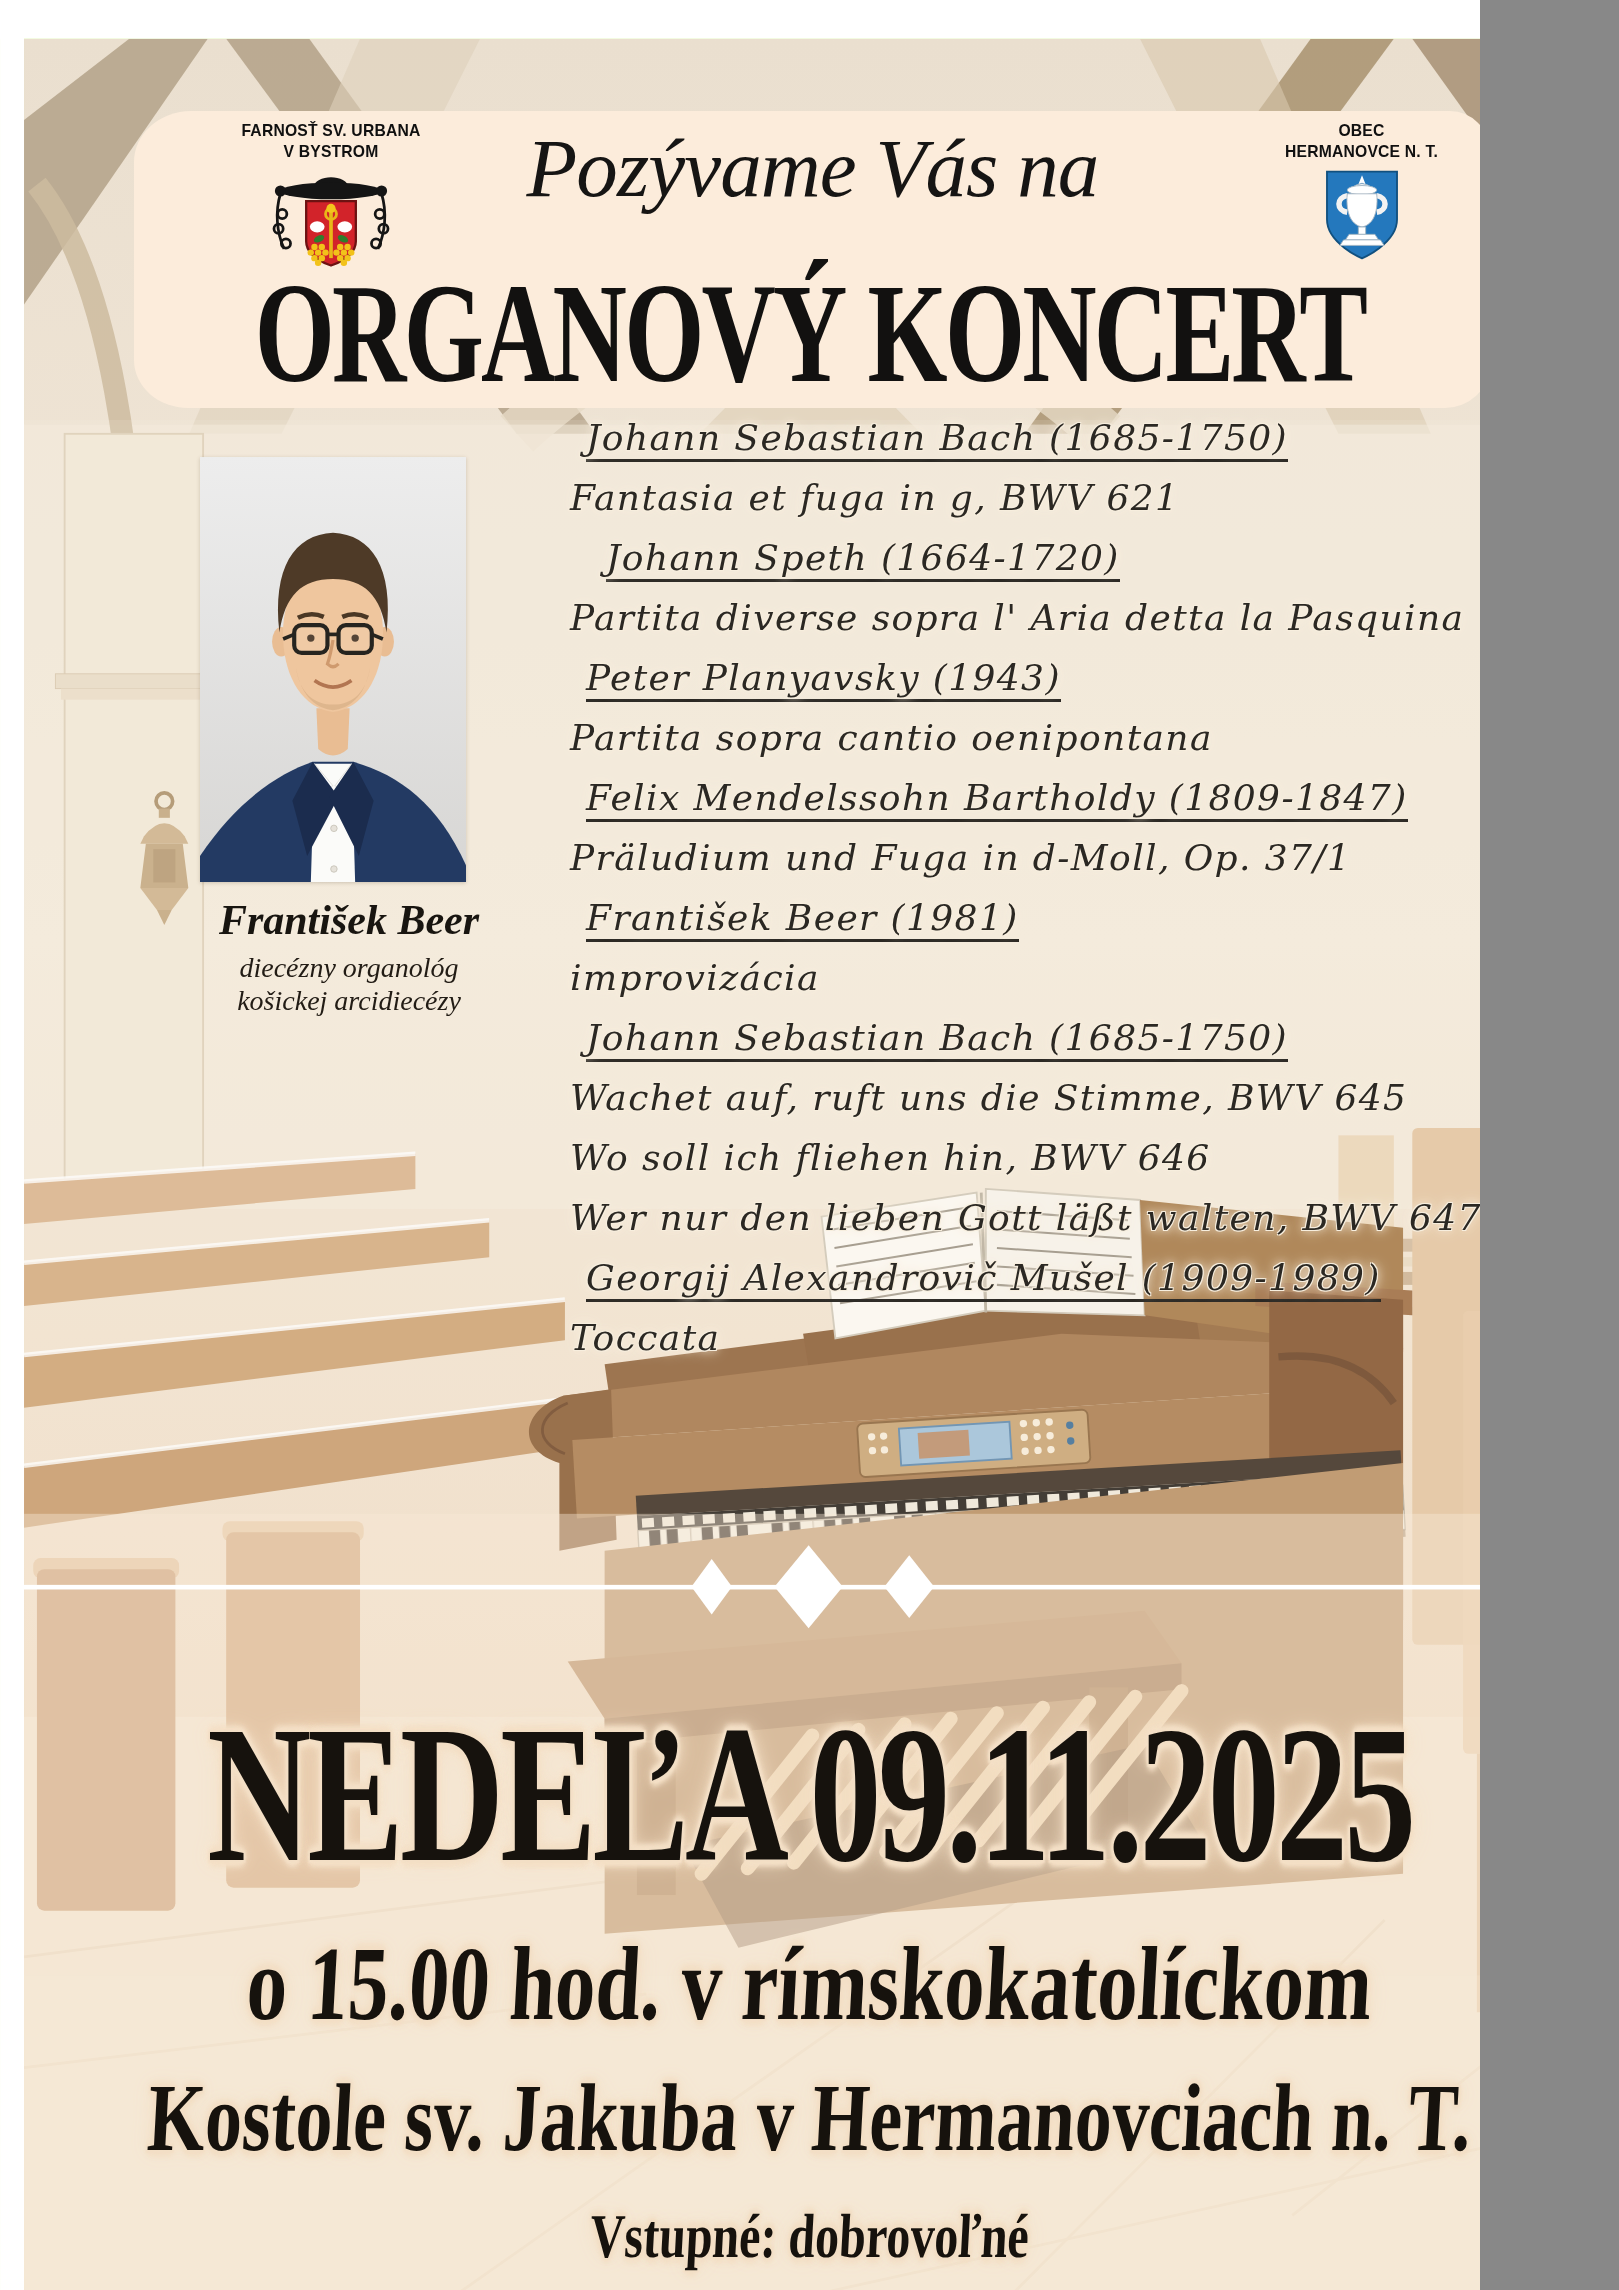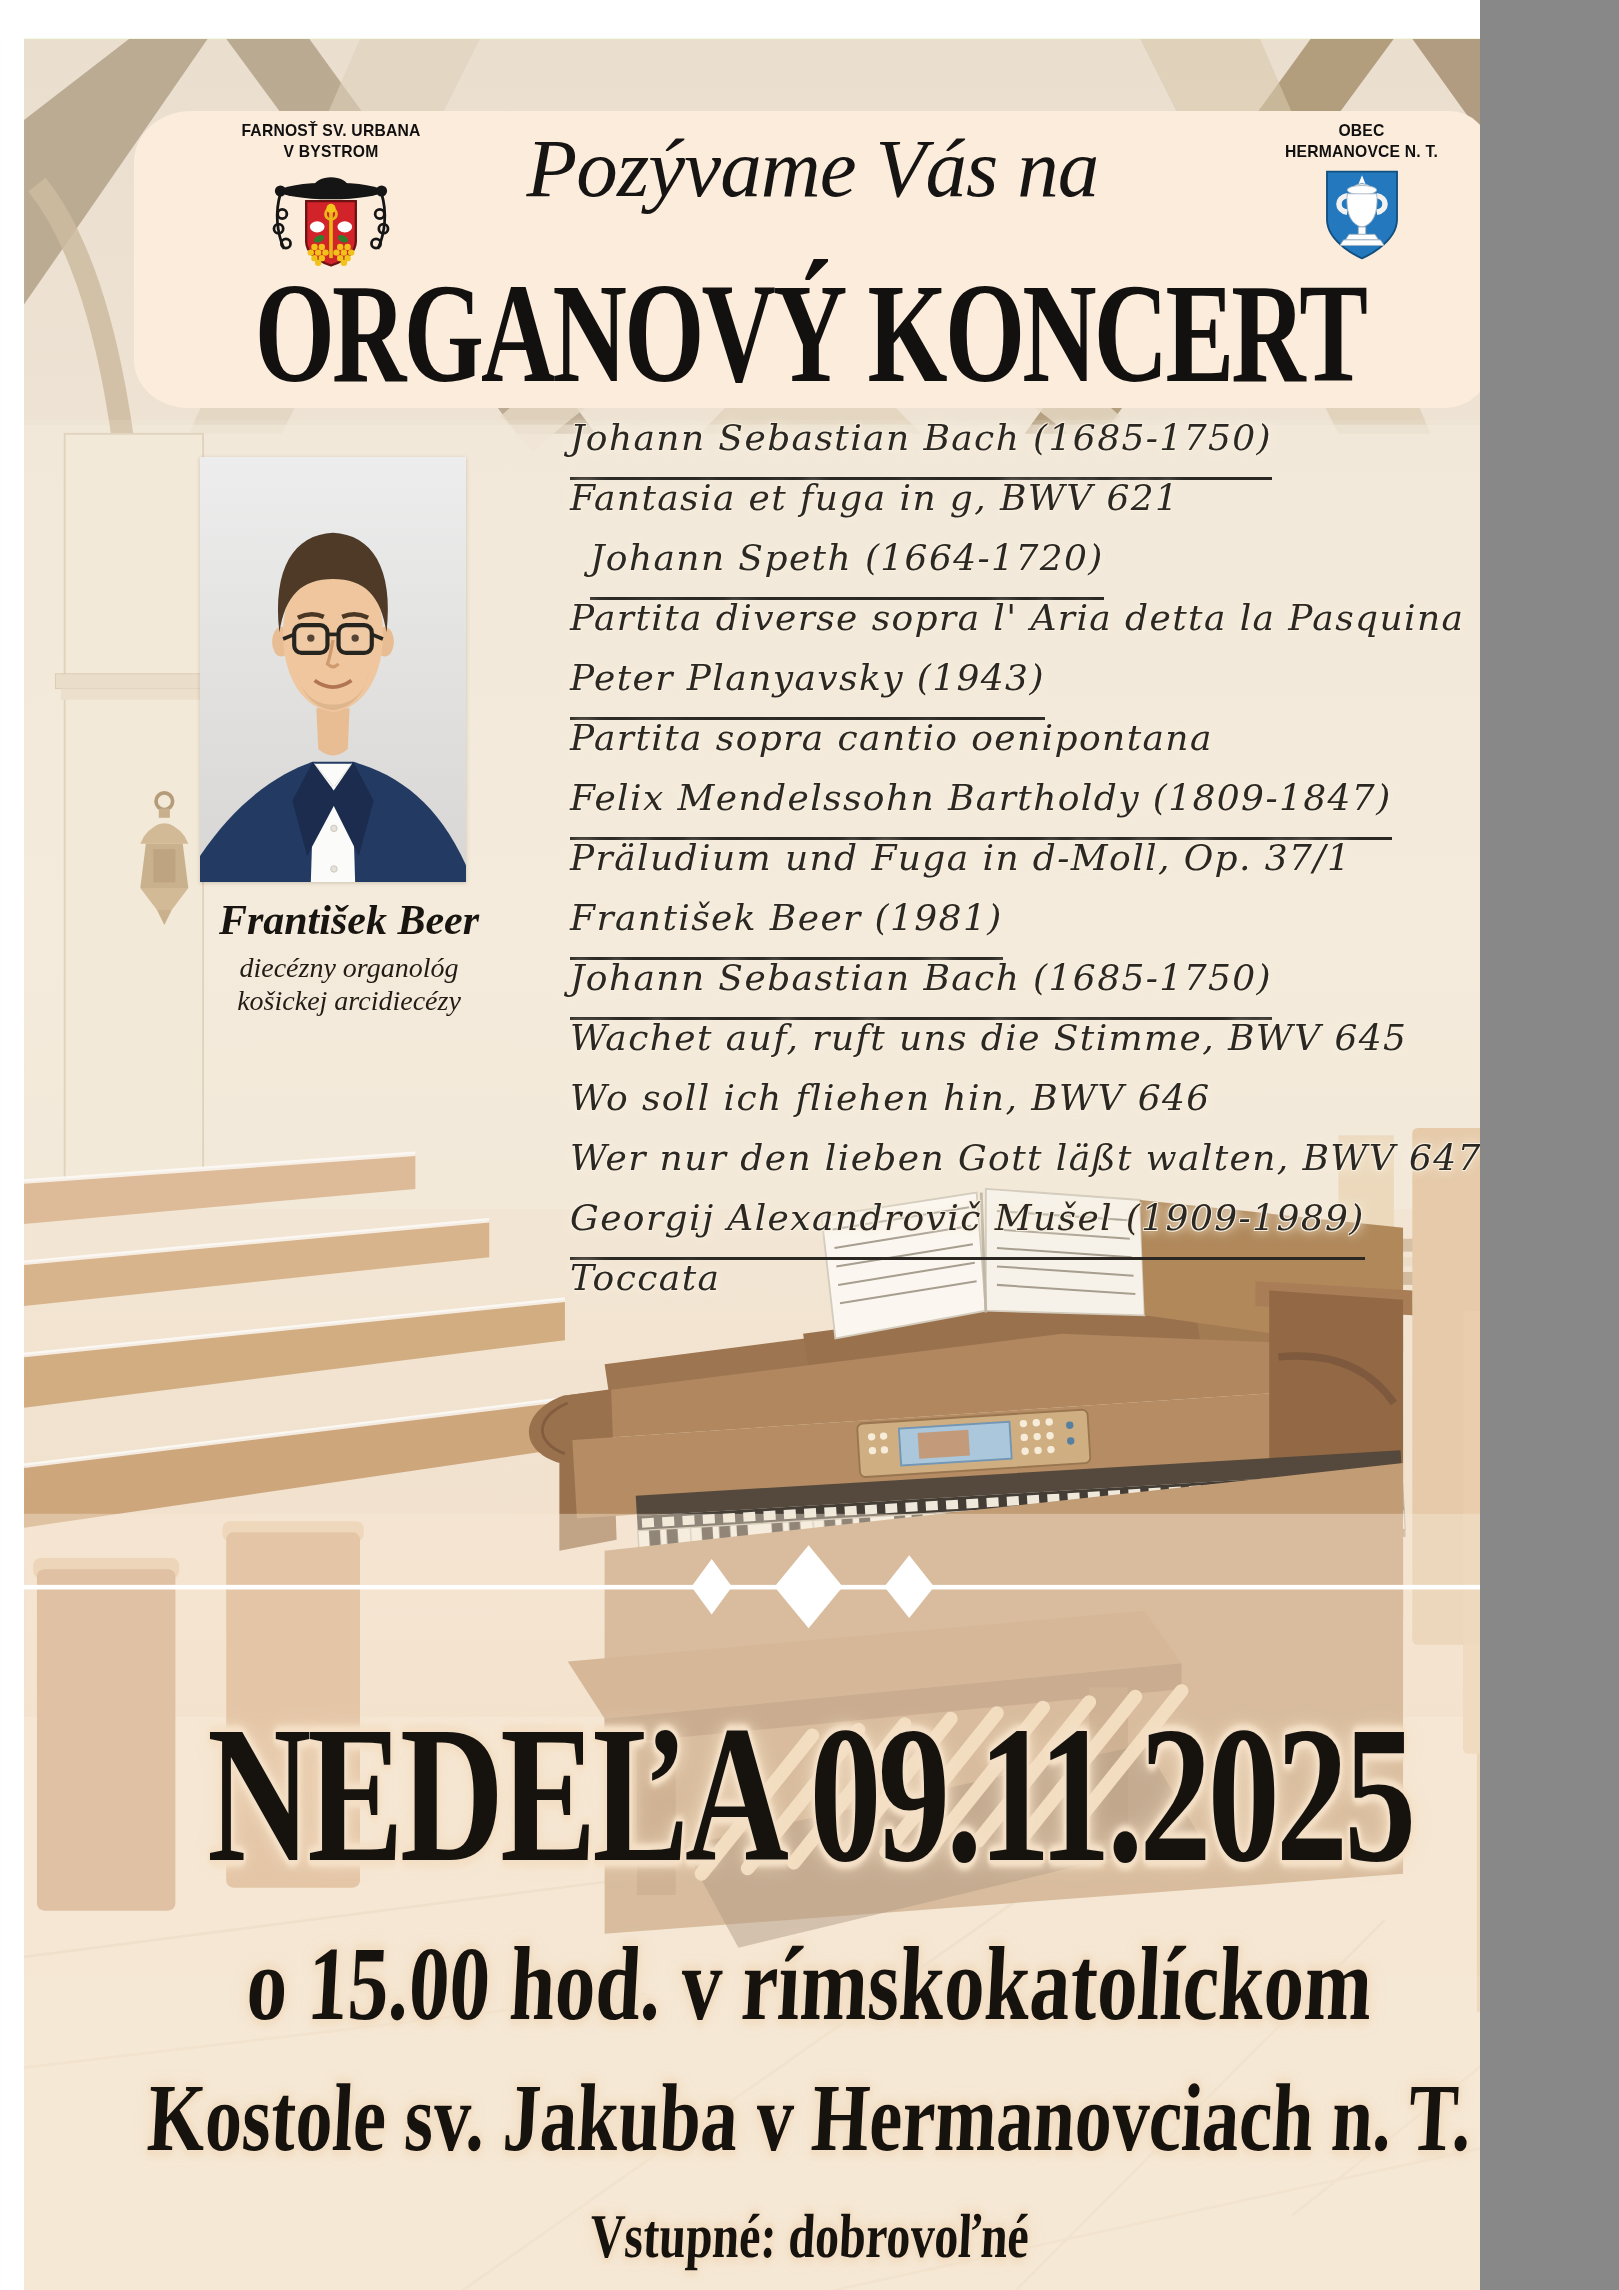--- a/index.html
+++ b/index.html
@@ -48,21 +48,21 @@
   .performer .role{font-size:28px;font-weight:normal;font-style:italic;line-height:1.18;color:#221c15;margin-top:7.4px;}
   
   .program{
     position:absolute;left:570px;top:417px;width:1006px;z-index:2;
     font-family:"DejaVu Serif", serif;font-style:italic;
     font-size:36px;color:#2b2823;letter-spacing:1.4px;
   }
   .prog-line{height:60px;white-space:nowrap;
     text-shadow:0.9px 0.9px 0 #f7eede,-0.9px -0.9px 0 #f7eede,0.9px -0.9px 0 #f7eede,-0.9px 0.9px 0 #f7eede,0 0 8.3px #f7eede,0 0 14.8px #f7eede;
   }
-  .prog-line.u .prog-text{border-bottom:3.2px solid #2b2823;padding-bottom:19px;}
+  .prog-line.u .prog-text{border-bottom:3.2px solid #2b2823;padding-bottom:1px;margin-left:16px;}
   .prog-line.ind{padding-left:20px;}
   
   .event-line{
     position:absolute;left:24px;width:1572px;z-index:2;
     display:flex;justify-content:center;align-items:center;color:#16120d;font-weight:bold;
   }
   .event-line span{display:inline-block;white-space:nowrap;line-height:1;
     text-shadow:0 0 5.5px #f3dfc6,0 0 11px #f3dfc6,0 0 20px #f3dfc6,
       1.8px 1.8px 1.8px #f3dfc6,-1.8px -1.8px 1.8px #f3dfc6,1.8px -1.8px 1.8px #f3dfc6,-1.8px 1.8px 1.8px #f3dfc6,
       0 4.6px 4.6px #f3dfc6,0 -4.6px 4.6px #f3dfc6;}
@@ -415,20 +415,23 @@
       </div>
       <div class="prog-line u">
         <span class="prog-text">Felix Mendelssohn Bartholdy (1809-1847)</span>
       </div>
       <div class="prog-line">
         <span class="prog-text">Präludium und Fuga in d-Moll, Op. 37/1</span>
       </div>
       <div class="prog-line u">
         <span class="prog-text">František Beer (1981)</span>
       </div>
+      <div class="prog-line">
+        <span class="prog-text">improvizácia</span>
+      </div>
       <div class="prog-line u">
         <span class="prog-text">Johann Sebastian Bach (1685-1750)</span>
       </div>
       <div class="prog-line">
         <span class="prog-text">Wachet auf, ruft uns die Stimme, BWV 645</span>
       </div>
       <div class="prog-line">
         <span class="prog-text">Wo soll ich fliehen hin, BWV 646</span>
       </div>
       <div class="prog-line">

